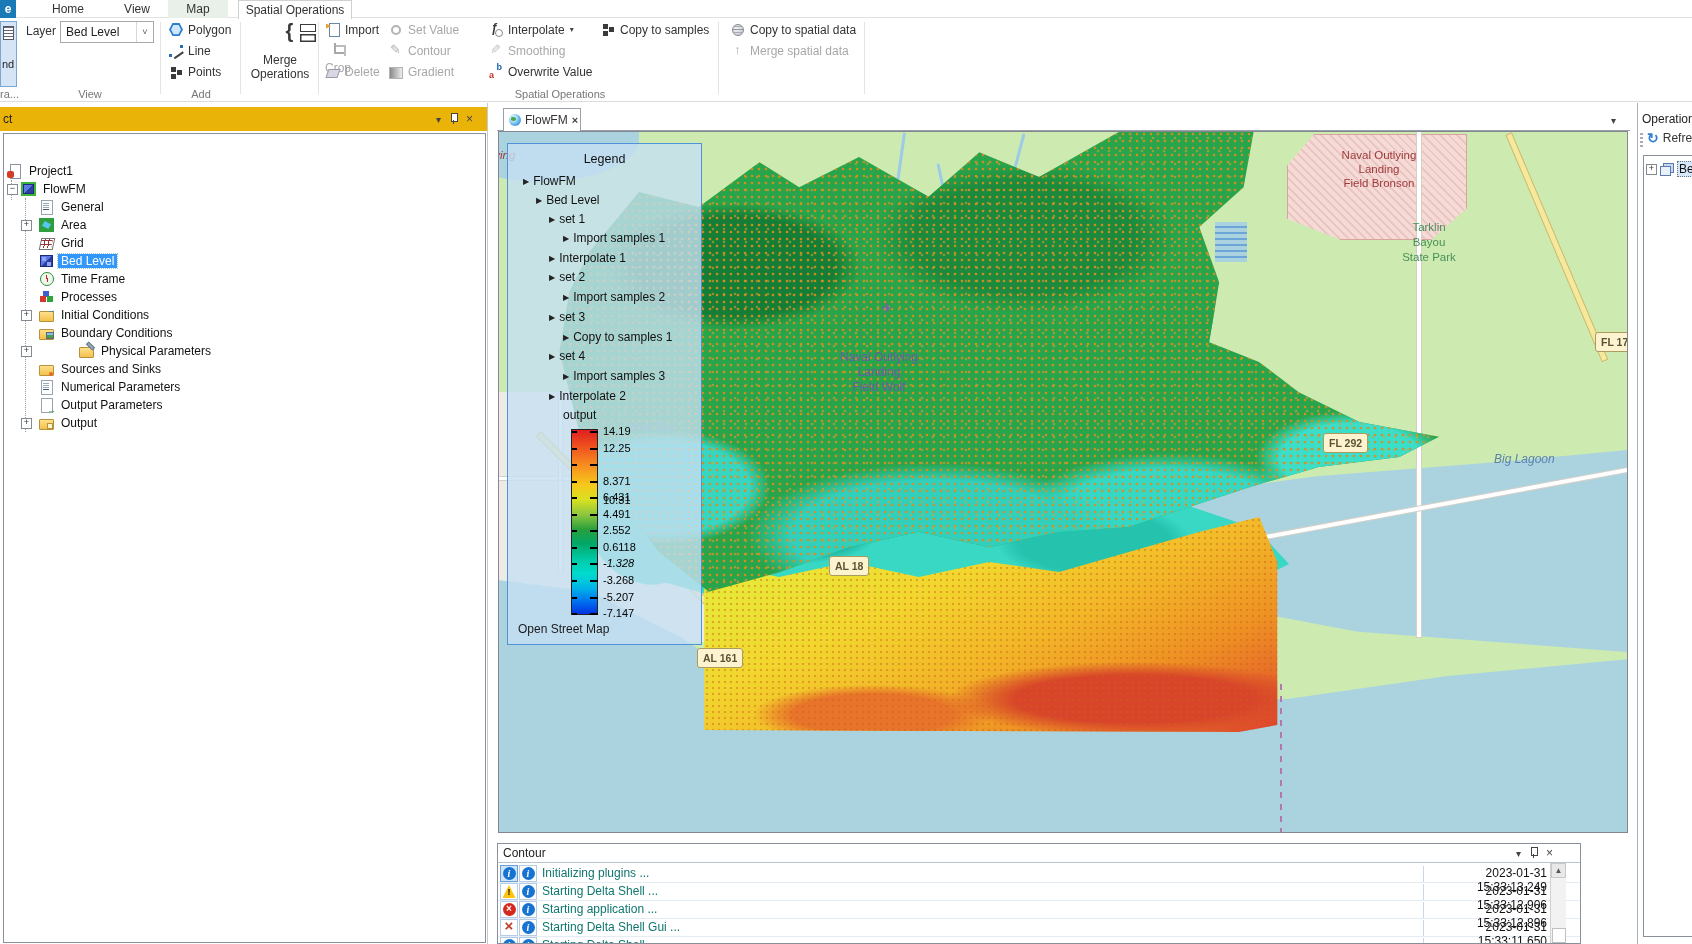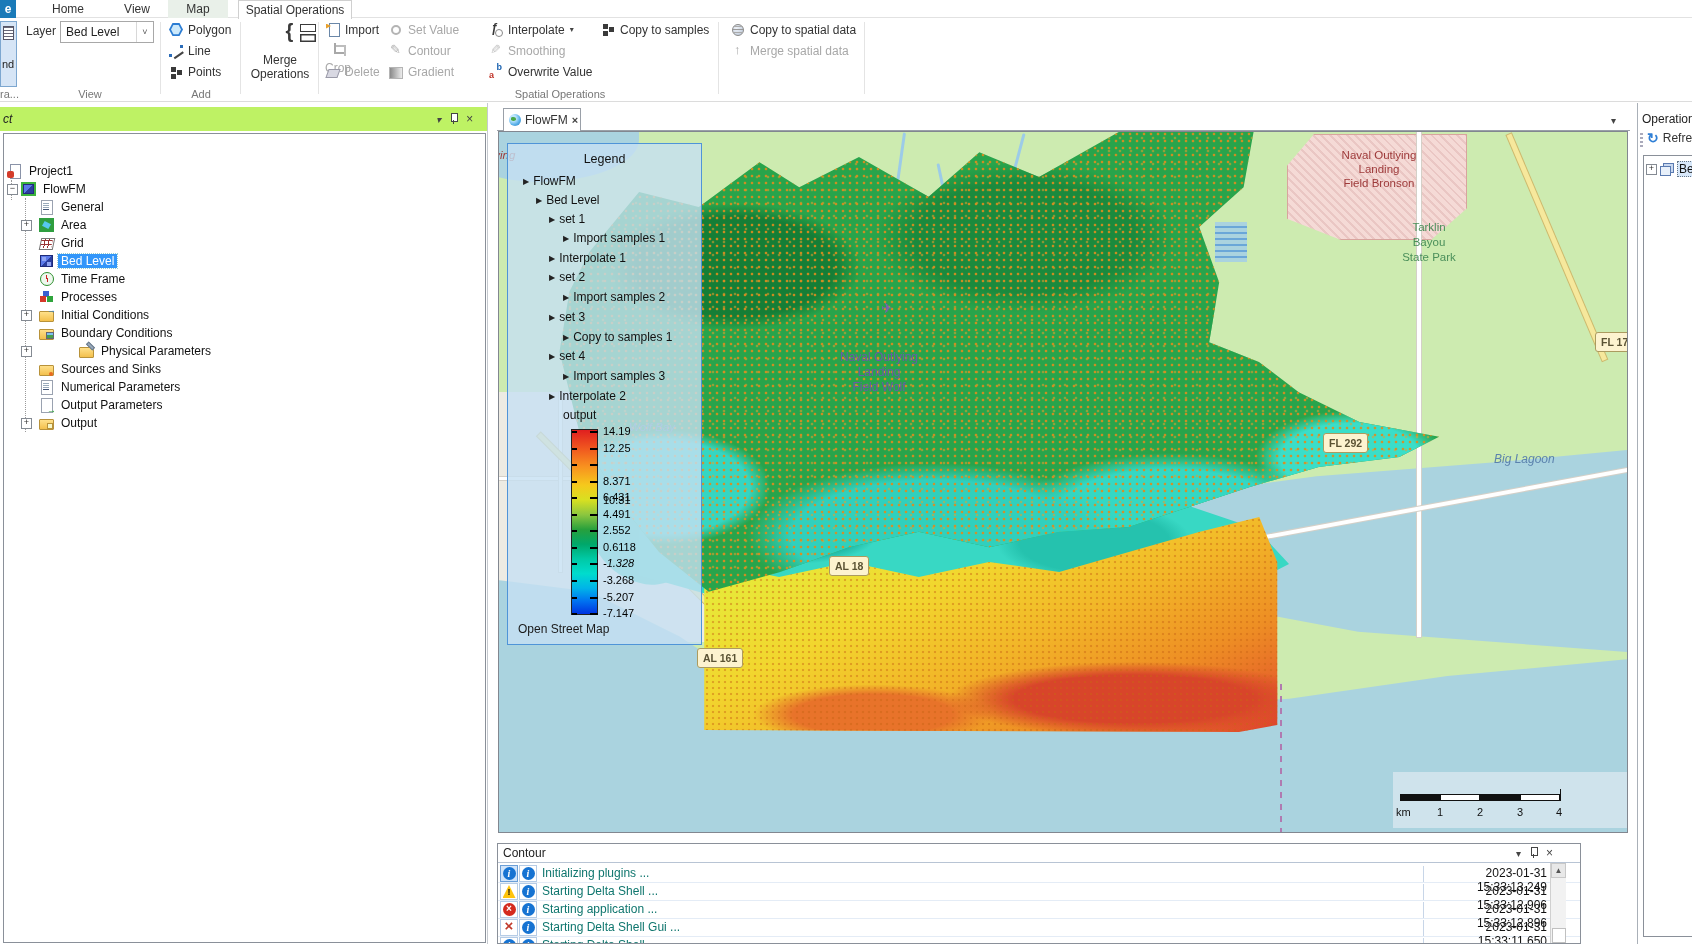--- a/index.html
+++ b/index.html
@@ -49,21 +49,21 @@
   .ic-samples::before{content:"";position:absolute;left:3px;top:2px;width:5px;height:5px;background:#3a3a3a;box-shadow:6px 3px 0 #3a3a3a,0 7px 0 #3a3a3a;}
   .ic-globe::before{content:"";position:absolute;inset:2px;border-radius:50%;border:1px solid #8a8a8a;background:radial-gradient(circle at 35% 35%,#eef2f8,#b8c4d4);}
   .ic-globe::after{content:"";position:absolute;left:3px;right:3px;top:7px;height:1px;background:#999;box-shadow:0 -3px 0 #aaa,0 3px 0 #aaa;}
   .ic-uparrow::before{content:"↑";position:absolute;left:4px;top:-1px;font-size:13px;font-weight:bold;color:#a8a8a8;}
   .ic-polygon::before{content:"";position:absolute;inset:1px;background:#2b7cd3;clip-path:polygon(25% 3%,75% 3%,100% 50%,75% 97%,25% 97%,0 50%);}
   .ic-polygon::after{content:"";position:absolute;inset:3px;background:#cce9fb;clip-path:polygon(25% 3%,75% 3%,100% 50%,75% 97%,25% 97%,0 50%);}
   .ic-line::before{content:"";position:absolute;left:3px;top:4px;width:11px;height:8px;border-bottom:2px solid #444;transform:rotate(-35deg);}
   .ic-line::after{content:"";position:absolute;left:1px;top:11px;width:3px;height:3px;background:#2b6cb8;box-shadow:11px -9px 0 #2b6cb8;}
   .ic-points::before{content:"";position:absolute;left:3px;top:3px;width:5px;height:5px;background:#3a3a3a;box-shadow:6px 3px 0 #3a3a3a,0 7px 0 #3a3a3a;}
   
-  #pheader{position:absolute;left:0;top:107px;width:487px;height:24px;background:#bef264;font-style:italic;}
+  #pheader{position:absolute;left:0;top:107px;width:487px;height:24px;background:#eab308;}
   #pheader .ttl{position:absolute;left:3px;top:5px;color:#222;}
   .capicons{position:absolute;top:5px;display:flex;gap:8px;align-items:center;}
   .capicons .cico{color:#444;font-size:10px;cursor:default;}
   .pin{position:relative;display:inline-block;width:9px;height:12px;}
   .pin::before{content:"";position:absolute;left:2px;top:0;width:5px;height:7px;border:1px solid #444;background:#fff;}
   .pin::after{content:"";position:absolute;left:4px;top:7px;width:1px;height:4px;background:#444;}
   #ptreebox{position:absolute;left:3px;top:133px;width:481px;height:808px;border:1px solid #8a9099;background:#fff;overflow:hidden;}
   .trow{position:absolute;left:0;height:18px;display:flex;align-items:center;white-space:nowrap;cursor:default;}
   .trow .tlabel{padding:0 3px;color:#111;}
   .trow .tlabel.sel{background:#3296fa;color:#fff;outline:1px dotted #9cc;}
@@ -441,32 +441,20 @@
           <div>Landing</div>
           <div>Field Wolf</div>
         </div>
       <div class="maplbl lbl-water" style="left:130px;top:288px;">Wolf Bay</div>
       <div class="maplbl lbl-water" style="left:995px;top:320px;font-size:12px;">Big Lagoon</div>
       <div class="shield" style="left:824px;top:301px;">FL 292</div>
       <div class="shield" style="left:1096px;top:200px;">FL 17</div>
       <div class="shield" style="left:198px;top:516px;">AL 161</div>
       <div class="shield" style="left:330px;top:424px;">AL 18</div>
 
-      <div id="scalebox">
-        <div class="sseg" style="left:7px;background:#111;"></div>
-        <div class="sseg" style="left:47px;background:#fff;"></div>
-        <div class="sseg" style="left:87px;background:#111;"></div>
-        <div class="sseg" style="left:127px;background:#fff;"></div>
-        <div id="scaletick" style="left:167px;"></div>
-        <span class="slbl" style="left:3px;">km</span>
-        <span class="slbl" style="left:44px;">1</span>
-        <span class="slbl" style="left:84px;">2</span>
-        <span class="slbl" style="left:124px;">3</span>
-        <span class="slbl" style="left:163px;">4</span>
-      </div>
 
       <div id="legend">
         <div class="ltitle">Legend</div>
         <div id="legenditems">
             <div class="lrow" style="top: 30px; left: 15px;">
               <span class="arr">▶</span>
               <span>FlowFM</span>
             </div>
             <div class="lrow" style="top: 49px; left: 28px;">
               <span class="arr">▶</span>

